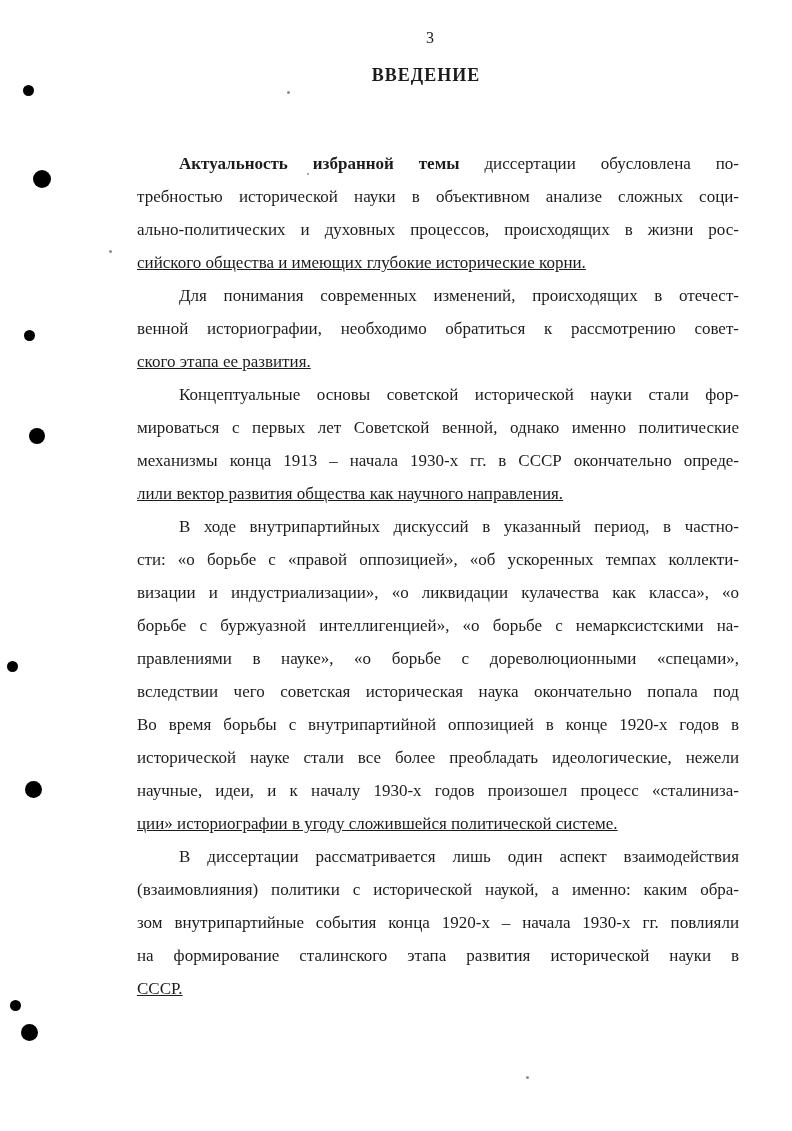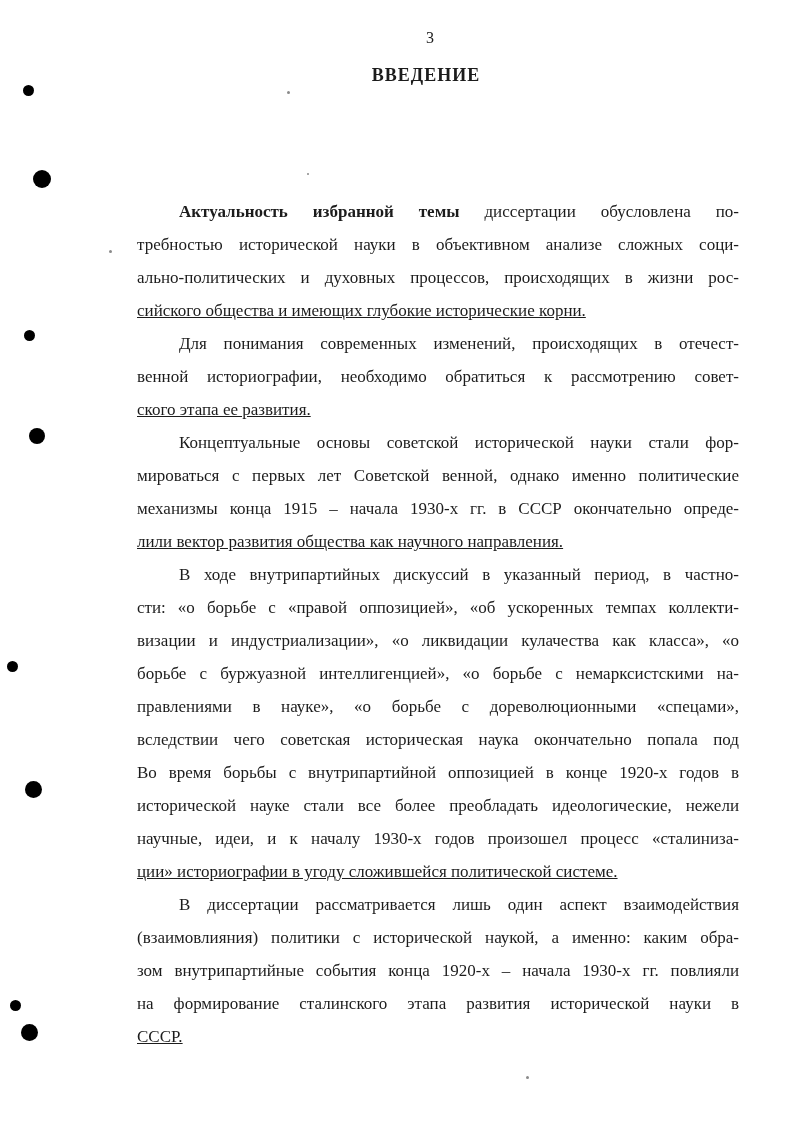--- a/index.html
+++ b/index.html
@@ -16,21 +16,20 @@
     text-align:center;font-size:16px;line-height:20px;
   }
   .doc-title{
     position:absolute;top:63px;left:125px;width:602px;
     text-align:center;font-weight:bold;font-size:18px;line-height:24px;
     letter-spacing:1px;
   }
   .content{
     position:absolute;top:147px;left:137px;width:602px;
     font-size:17px;
-    margin-top:48px;
   }
   .paragraph{margin:0;}
   .line{
     height:33px;line-height:33px;
     text-align:justify;
   }
   .line.just{text-align-last:justify;}
   .line.last{text-align:left;text-align-last:left;text-decoration:underline;}
   .line.indent{padding-left:42px;}
   .line .b{font-weight:bold;}
@@ -55,21 +54,21 @@
         <div class="line last"><span>сийского общества и имеющих глубокие исторические корни.</span></div>
       </div>
       <div class="paragraph">
         <div class="line indent just"><span>Для понимания современных изменений, происходящих в отечест-</span></div>
         <div class="line just"><span>венной историографии, необходимо обратиться к рассмотрению совет-</span></div>
         <div class="line last"><span>ского этапа ее развития.</span></div>
       </div>
       <div class="paragraph">
         <div class="line indent just"><span>Концептуальные основы советской исторической науки стали фор-</span></div>
         <div class="line just"><span>мироваться с первых лет Советской венной, однако именно политические</span></div>
-        <div class="line just"><span>механизмы конца 1915 – начала 1930-х гг. в СССР окончательно опреде-</span></div>
+        <div class="line just"><span>механизмы конца 1913 – начала 1930-х гг. в СССР окончательно опреде-</span></div>
         <div class="line last"><span>лили вектор развития общества как научного направления.</span></div>
       </div>
       <div class="paragraph">
         <div class="line indent just"><span>В ходе внутрипартийных дискуссий в указанный период, в частно-</span></div>
         <div class="line just"><span>сти: «о борьбе с «правой оппозицией», «об ускоренных темпах коллекти-</span></div>
         <div class="line just"><span>визации и индустриализации», «о ликвидации кулачества как класса», «о</span></div>
         <div class="line just"><span>борьбе с буржуазной интеллигенцией», «о борьбе с немарксистскими на-</span></div>
         <div class="line just"><span>правлениями в науке», «о борьбе с дореволюционными «спецами»,</span></div>
         <div class="line just"><span>вследствии чего советская историческая наука окончательно попала под</span></div>
         <div class="line just"><span>Во время борьбы с внутрипартийной оппозицией в конце 1920-х годов в</span></div>

